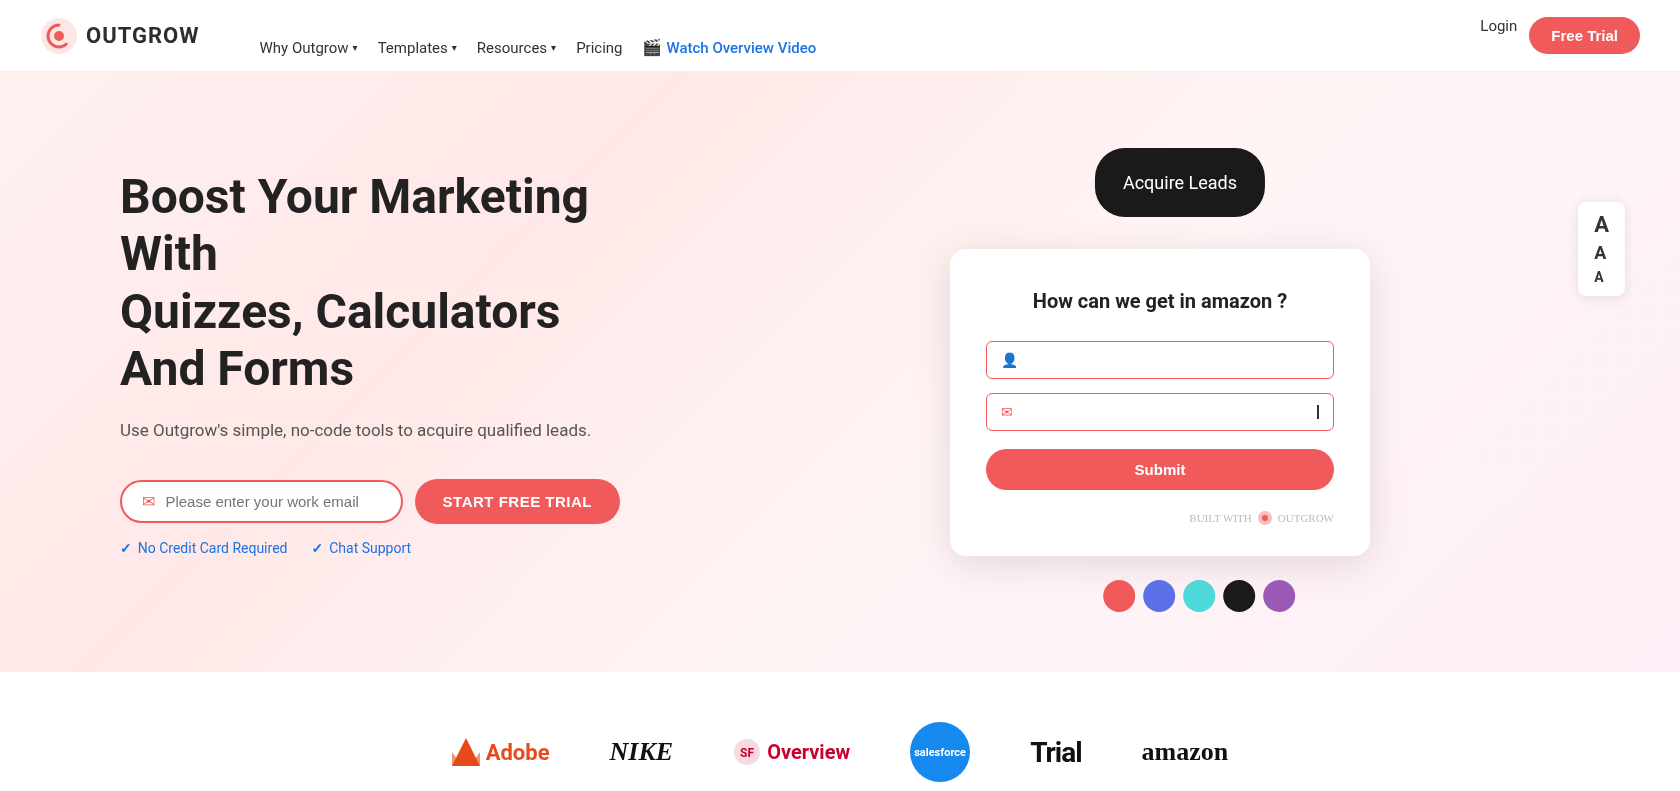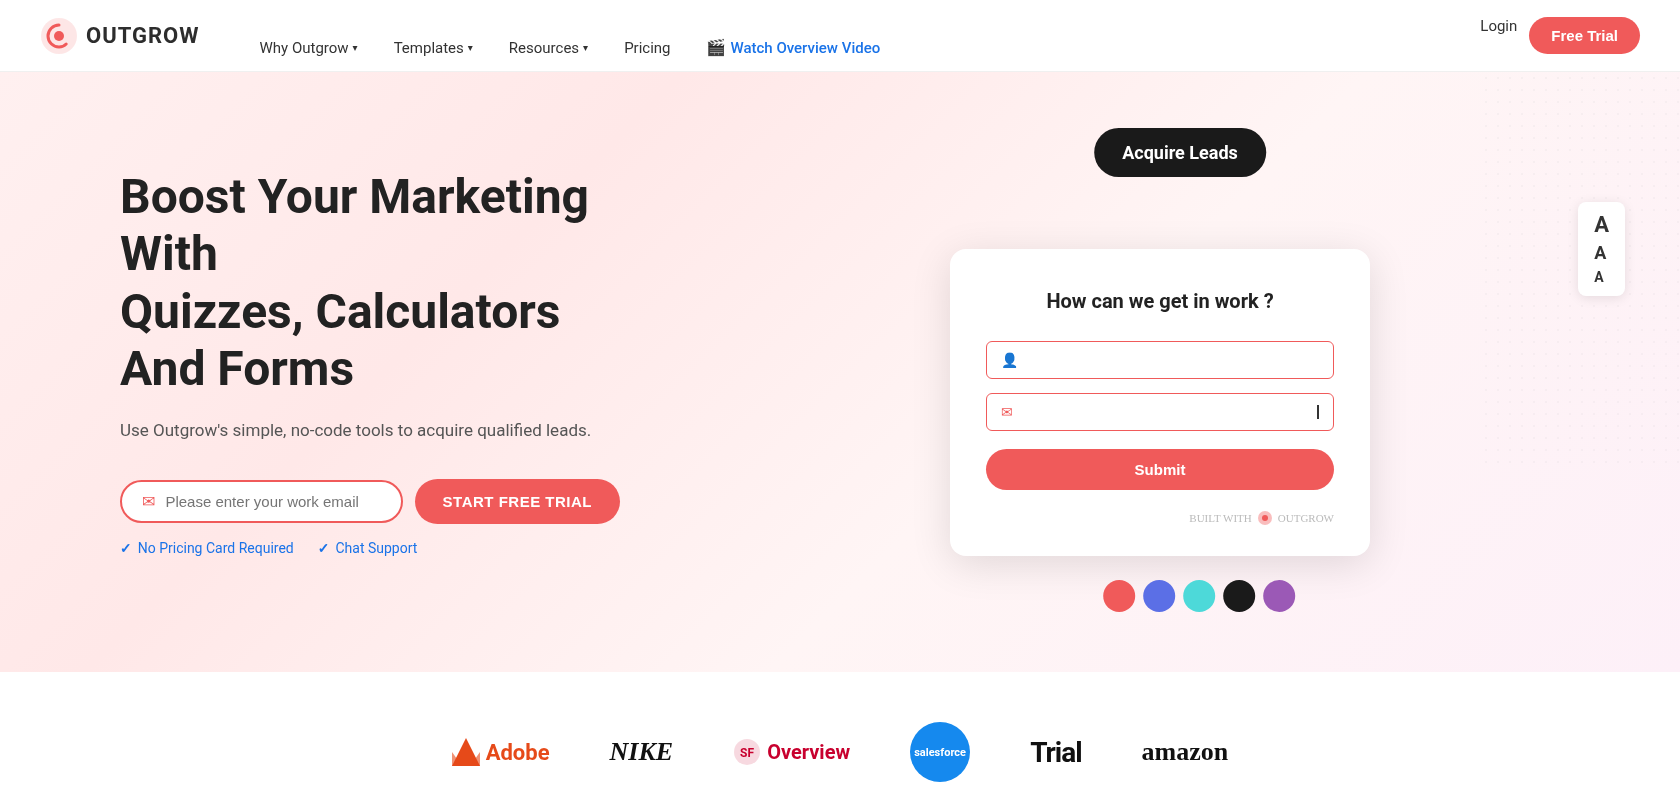--- a/index.html
+++ b/index.html
@@ -32,21 +32,21 @@
     }
     .nav-logo-text {
       font-size: 22px;
       font-weight: 700;
       color: #2d2d2d;
       letter-spacing: 1px;
     }
     .nav-links {
       display: flex;
       align-items: center;
-      gap: 36px;
+      gap: 20px;
       flex: 1;
       margin-top: 24px;
     }
     .nav-link {
       font-size: 15px;
       color: #333;
       cursor: pointer;
       display: flex;
       align-items: center;
       gap: 4px;
@@ -174,29 +174,29 @@
       display: flex;
       align-items: center;
       justify-content: center;
       padding: 40px 60px 40px 20px;
       position: relative;
     }
 
     
     .acquire-badge {
       position: absolute;
-      top: 56px;
+      top: 76px;
       left: 50%;
       transform: translateX(-50%);
       background: #1a1a1a;
       color: #fff;
-      padding: 14px 28px;
+      padding: 24px 28px;
       border-radius: 30px;
       font-size: 18px;
-      font-weight: 700;
+      font-weight: 400;
       white-space: nowrap;
       z-index: 5;
     }
 
     
     .font-panel {
       position: absolute;
       right: 55px;
       top: 130px;
       background: #fff;
@@ -405,40 +405,40 @@
     <div class="hero-form">
       <div class="hero-email-wrapper">
         <span class="hero-email-icon">✉</span>
         <input class="hero-email-input" type="email" placeholder="Please enter your work email" style="">
       </div>
       <button class="hero-cta-btn">START FREE TRIAL</button>
     </div>
     <div class="hero-badges">
       <div class="hero-badge">
         <span class="check">✓</span>
-        <span>No Pricing Card Required</span>
+        <span>No Credit Card Required</span>
       </div>
       <div class="hero-badge">
         <span class="check">✓</span>
         <span>Chat Support</span>
       </div>
     </div>
   </div>
 
   <div class="hero-right">
     <div class="acquire-badge">Acquire Leads</div>
 
     <div class="font-panel">
       <div class="font-panel-item">A</div>
       <div class="font-panel-item">A</div>
       <div class="font-panel-item">A</div>
     </div>
 
     <div class="widget-card">
-      <div class="widget-question">How can we get in work ?</div>
+      <div class="widget-question">How can we get in amazon ?</div>
 
       <div class="widget-field">
         <span class="widget-field-icon">👤</span>
         <input class="widget-field-input" type="text" placeholder="" style="">
       </div>
       <div class="widget-field">
         <span class="widget-field-icon">✉</span>
         <input class="widget-field-input" type="email" placeholder="" style="">
         <span class="widget-cursor"></span>
       </div>

